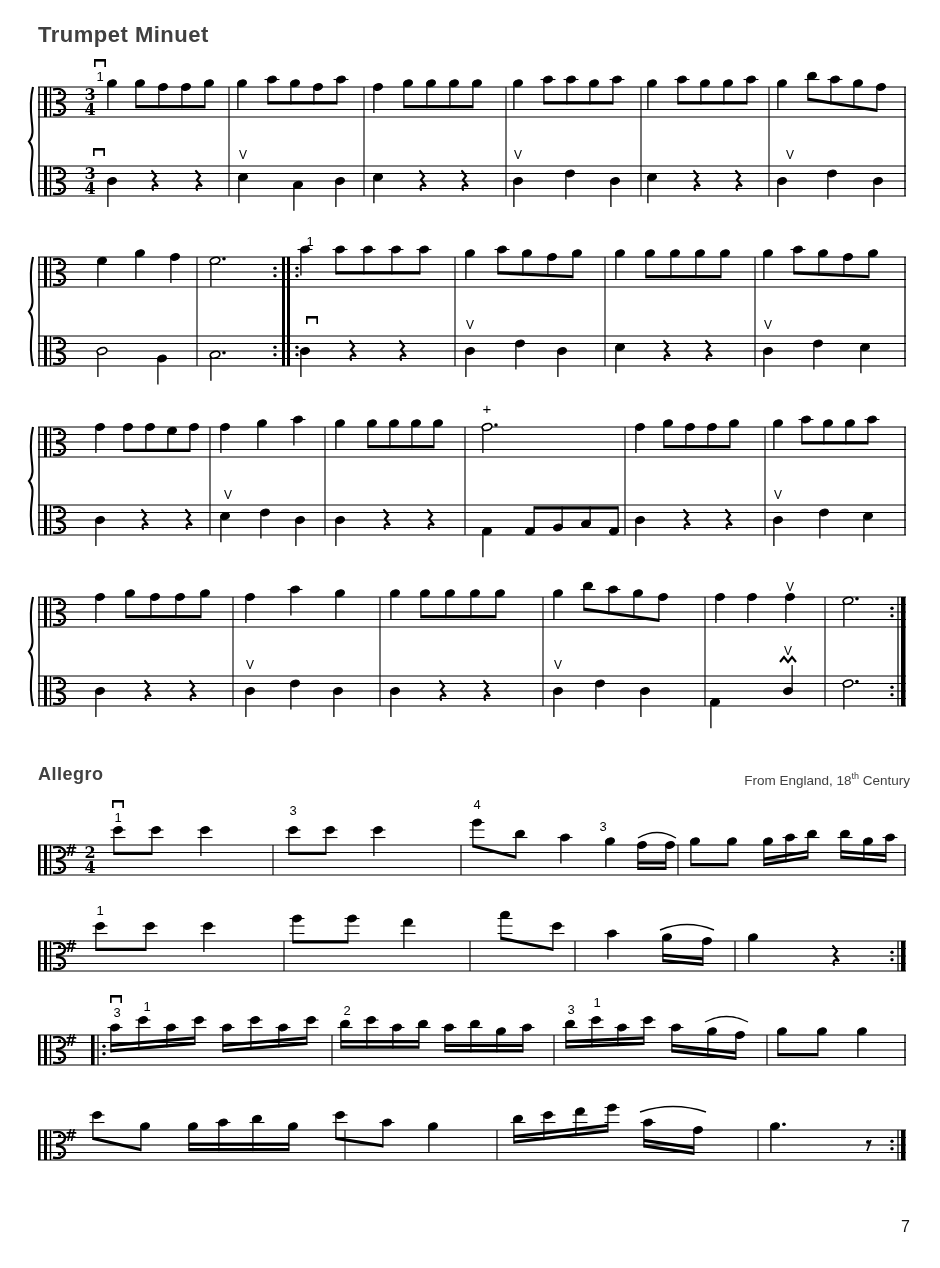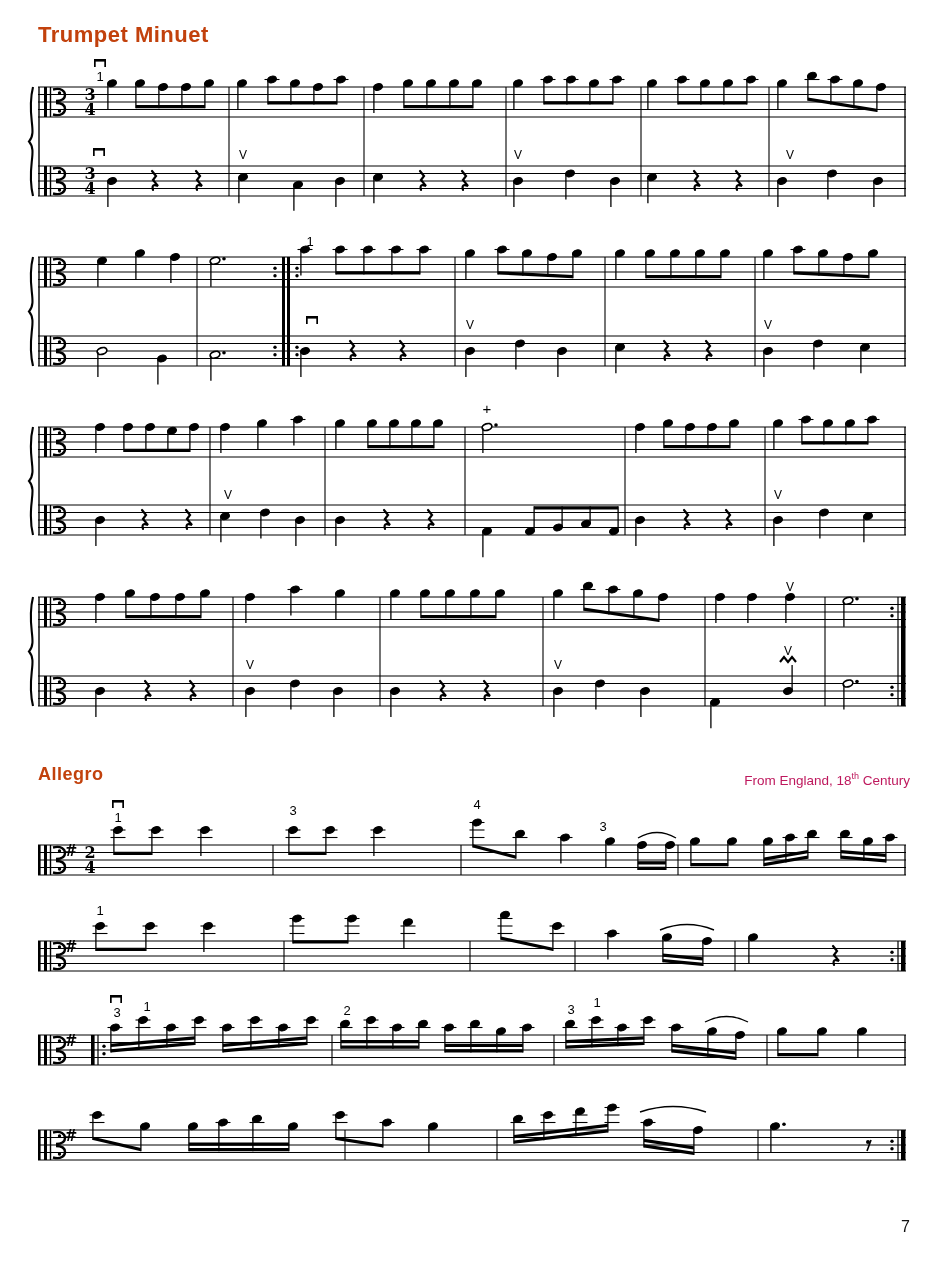--- a/index.html
+++ b/index.html
@@ -1,23 +1,23 @@
 <!DOCTYPE html>
 <html><head>
 <meta charset="utf-8">
 <style>
   html,body{margin:0;padding:0;background:#e8e8e8;}
   .page{position:relative;width:940px;height:1268px;background:#ffffff;
         font-family:"Liberation Sans",sans-serif;color:#000;overflow:hidden;}
   #score{position:absolute;left:0;top:0;}
   .piece-title{position:absolute;left:38px;font-size:22px;font-weight:600;
-               letter-spacing:.5px;color:#c2410c;}
+               letter-spacing:.5px;color:#404040;}
   #minuet-title{top:22px;}
   #allegro-title{top:764px;font-size:18px;}
-  .credit{position:absolute;right:30px;top:771px;font-size:13.5px;color:#be185d;}
+  .credit{position:absolute;right:30px;top:771px;font-size:13.5px;color:#404040;}
   .credit sup{font-size:9px;}
   .page-number{position:absolute;right:30px;top:1218px;font-size:16px;color:#111;}
 </style>
 </head>
 <body>
 
 <div class="page">
   <svg id="score" width="940" height="1268" viewBox="0 0 940 1268">
       <g>
         <line x1="38" y1="87" x2="906" y2="87" stroke="#000" stroke-width="1"></line>

